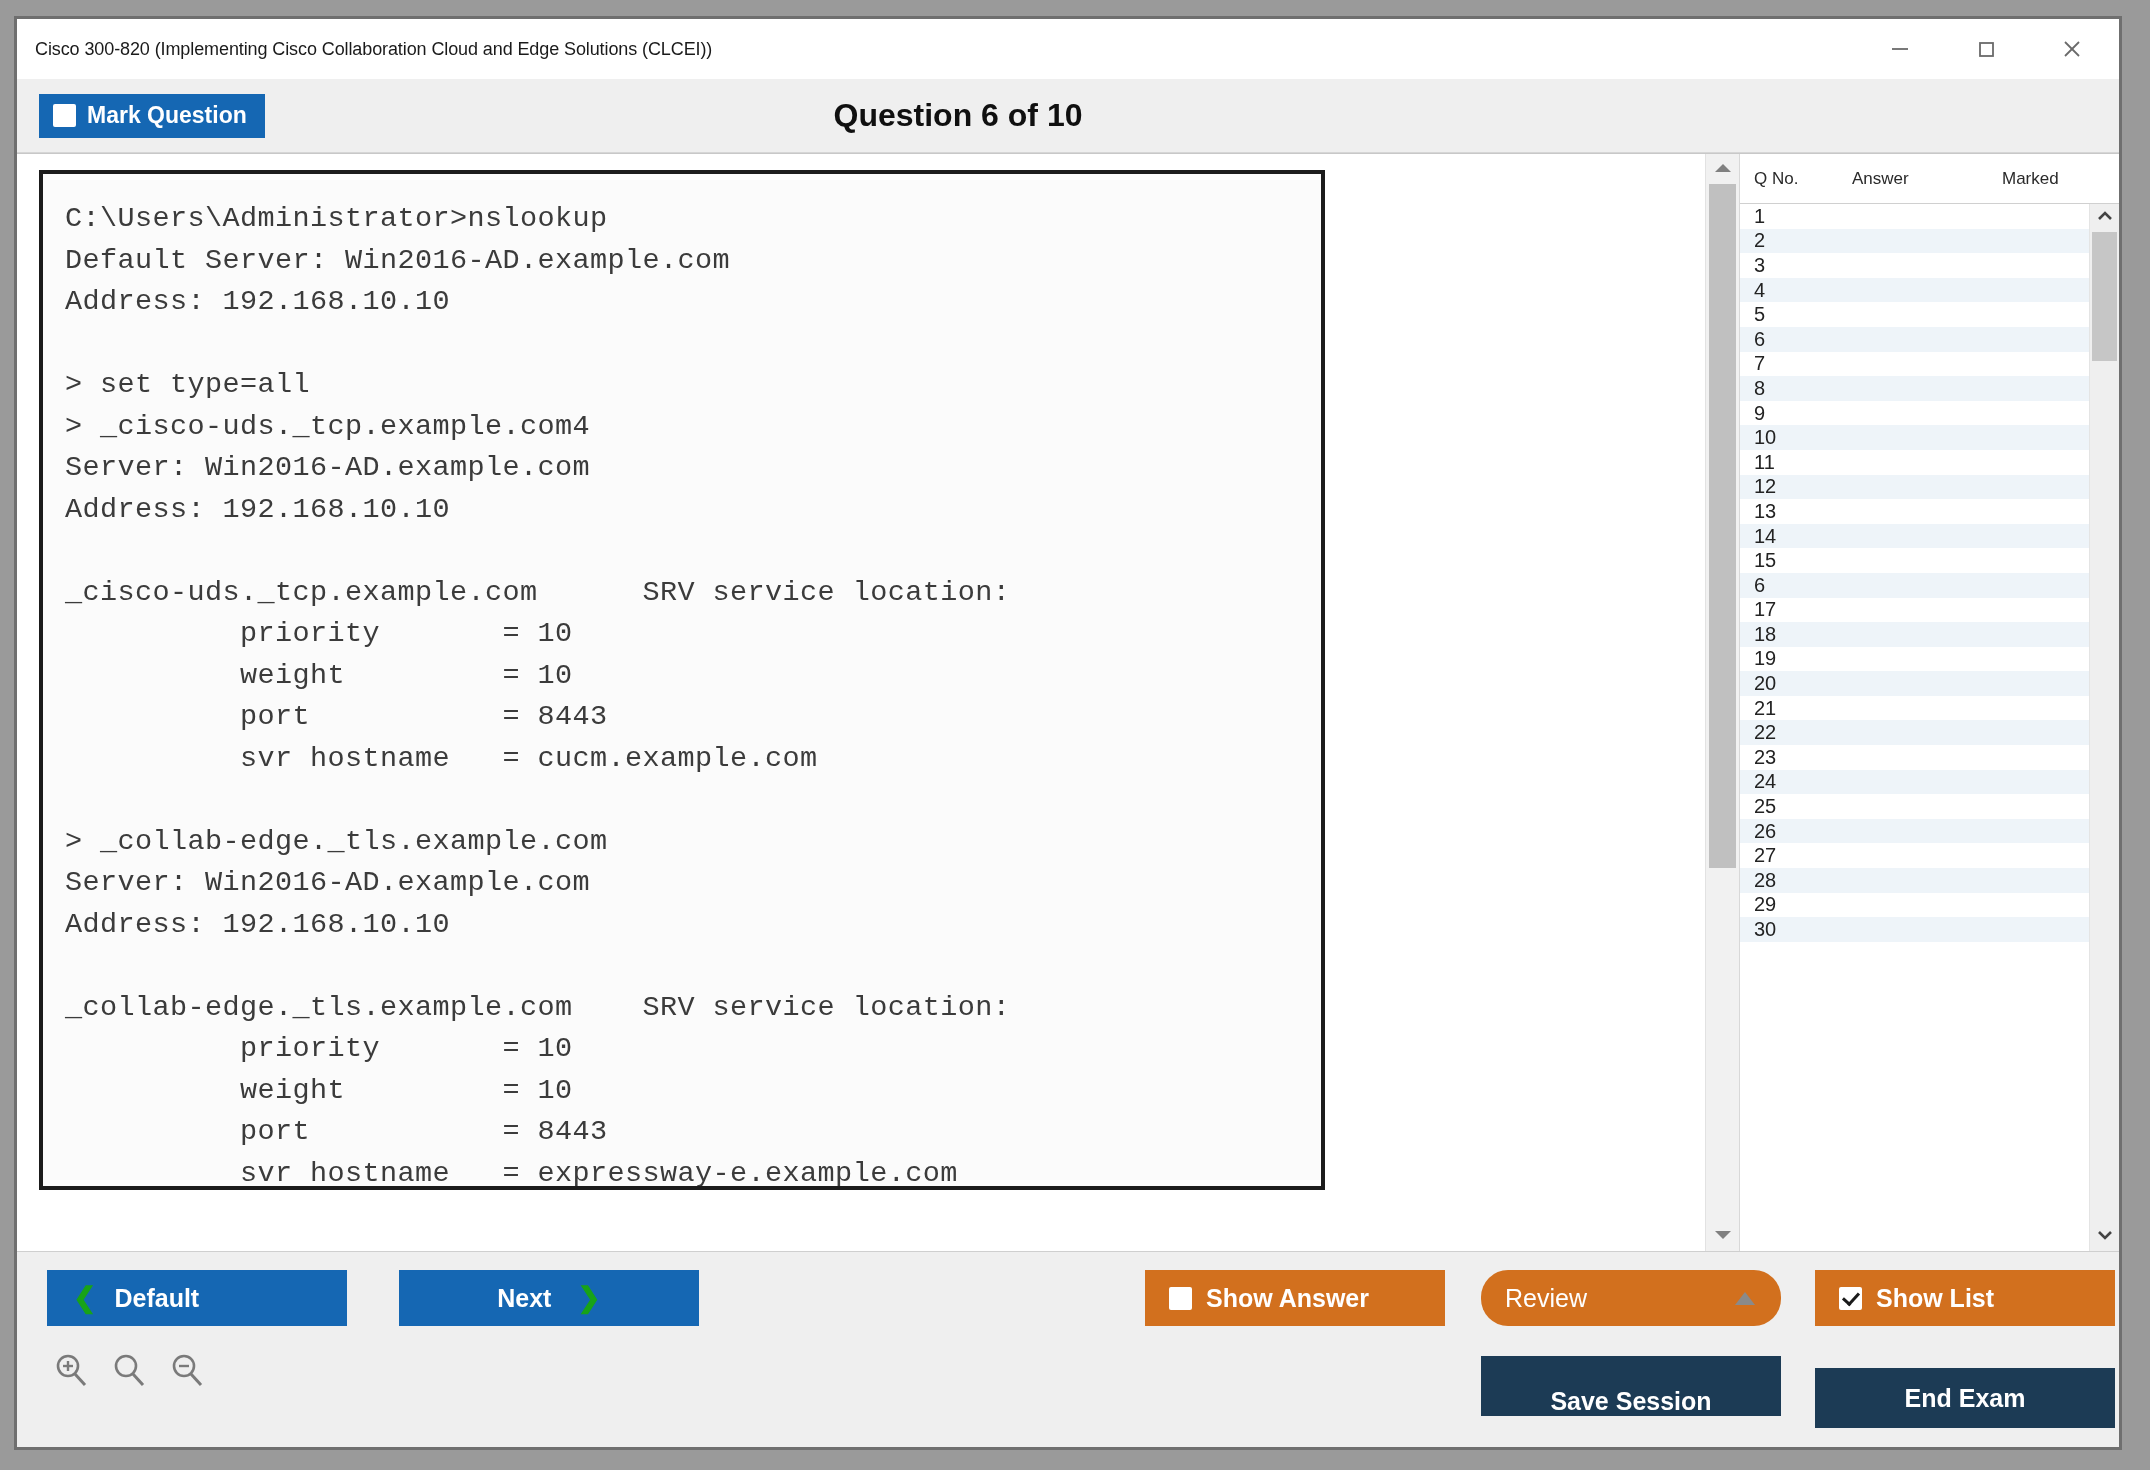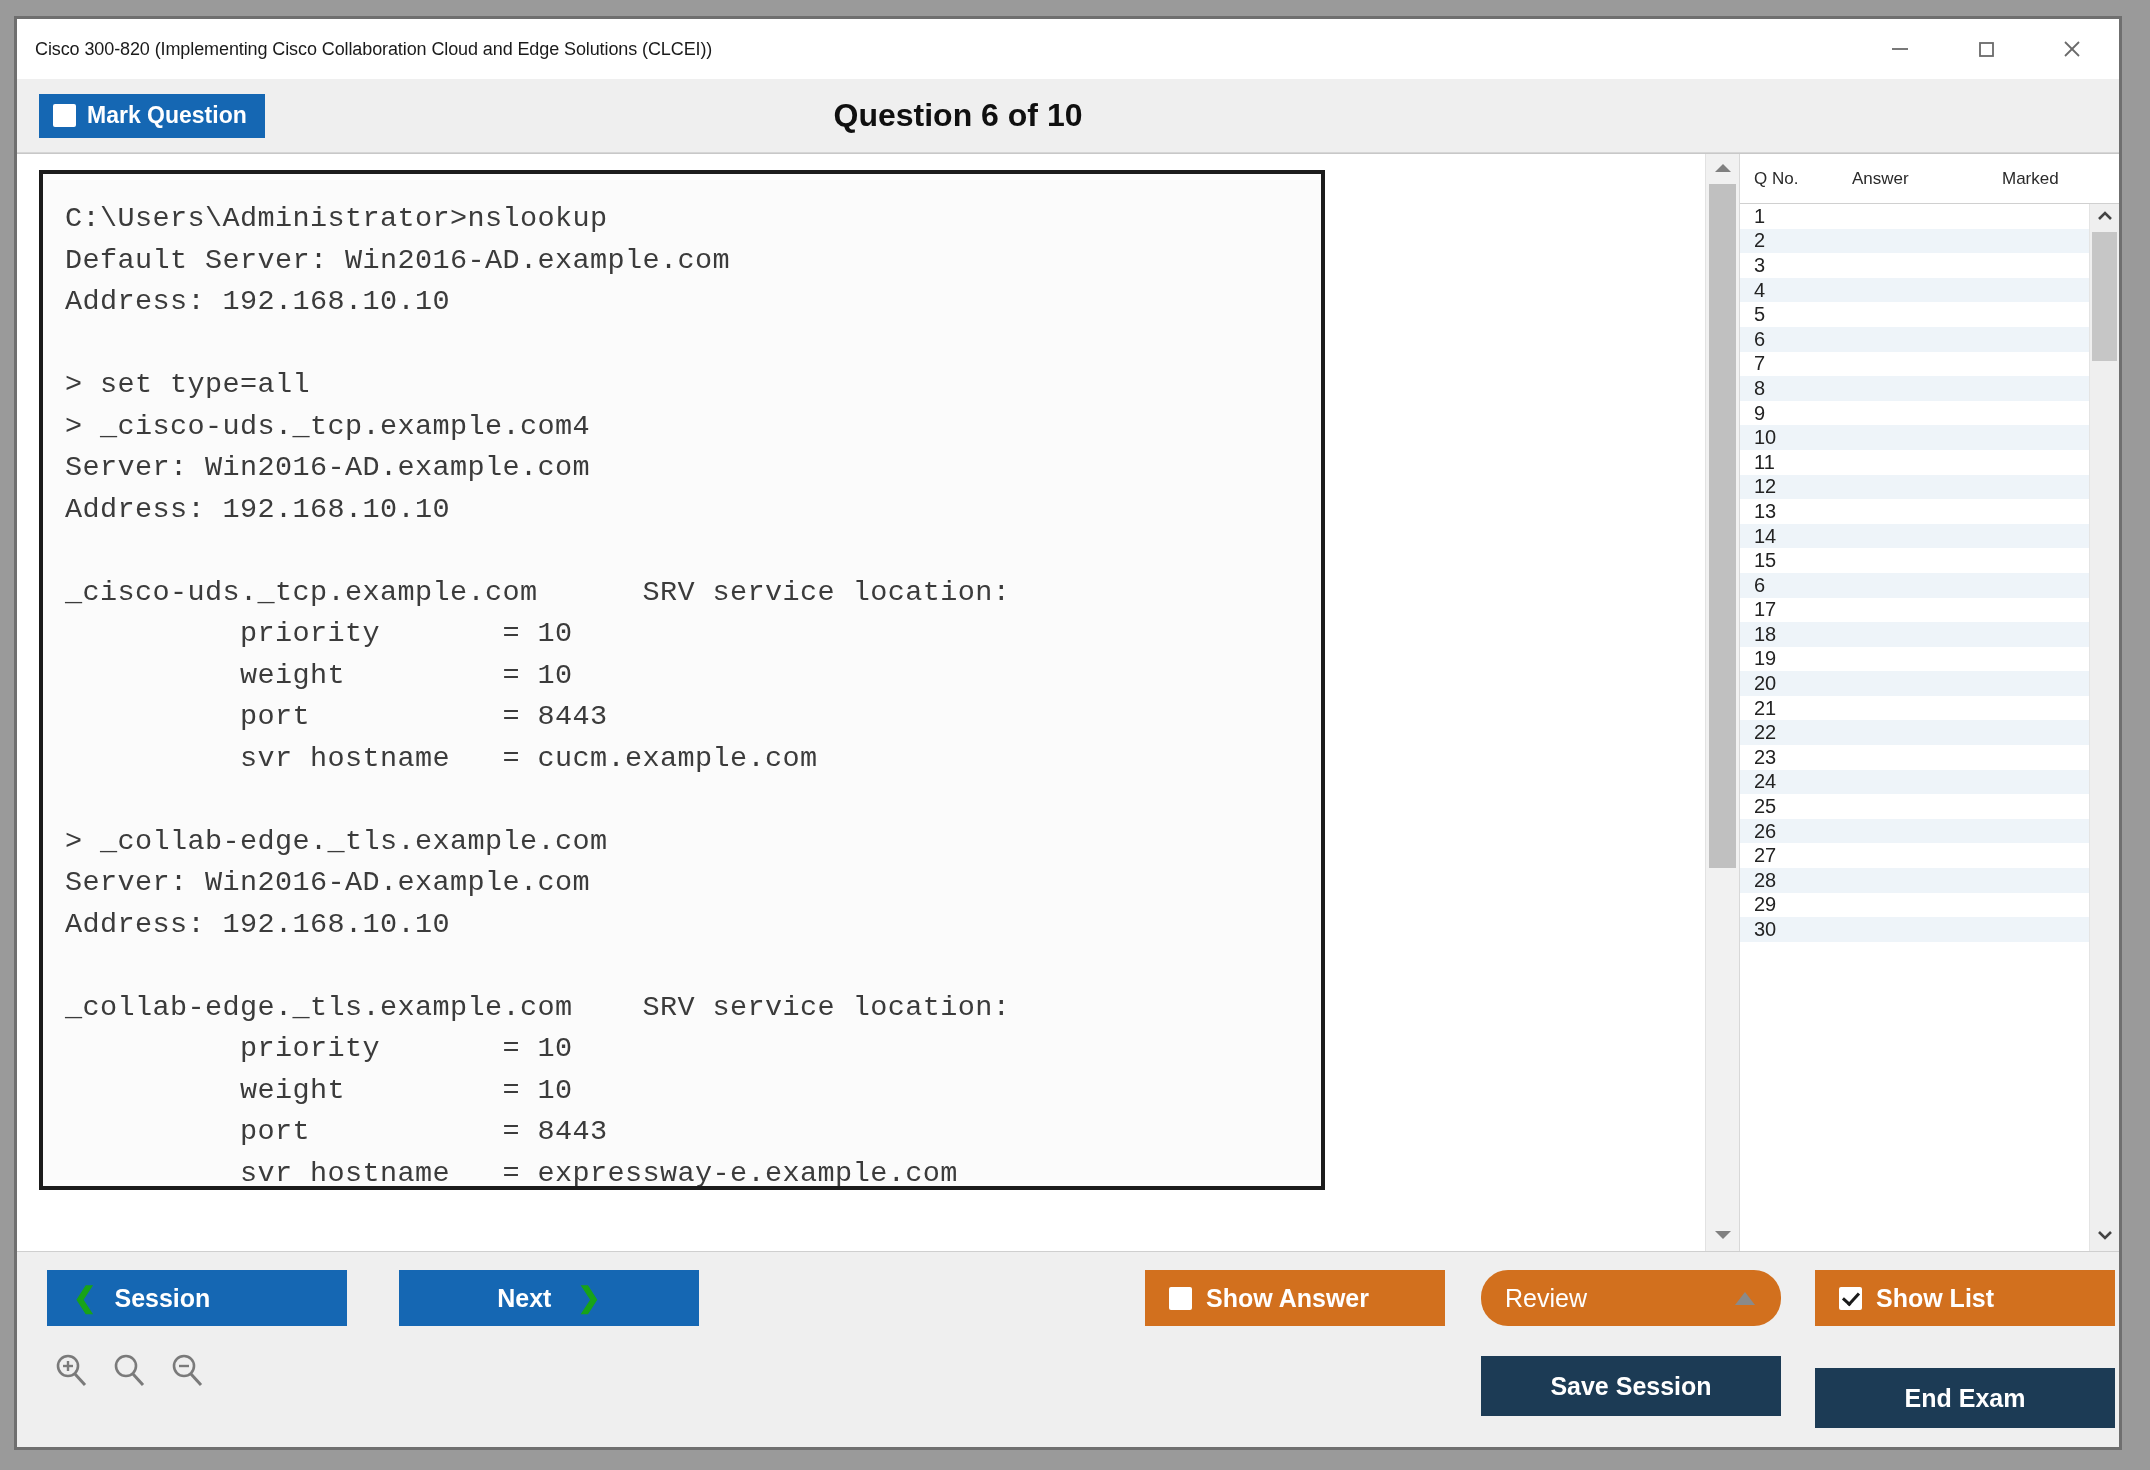--- a/index.html
+++ b/index.html
@@ -293,20 +293,21 @@
   .btn-show-list {
     left: 1798px; top: 18px;
     width: 300px; height: 56px;
     padding-left: 24px;
     gap: 14px;
   }
   .btn-save-session {
     left: 1464px; top: 104px;
     width: 300px; height: 60px;
     justify-content: center;
+    align-items: flex-end;
   }
   .btn-end-exam {
     left: 1798px; top: 116px;
     width: 300px; height: 60px;
     justify-content: center;
   }
 
   .zoom-tools {
     position: absolute;
     left: 34px; top: 98px;
@@ -588,21 +589,21 @@
           </div>
         </div>
       </div>
     </div>
   </div>
 
   <div class="footer">
 
     <div class="btn btn-blue btn-prev">
       <span class="chev">❮</span>
-      <span>Session</span>
+      <span>Default</span>
     </div>
 
     <div class="btn btn-blue btn-next">
       <span>Next</span>
       <span class="chev">❯</span>
     </div>
 
     <div class="btn btn-orange btn-show-answer">
       <span class="cbx"></span>
       <span>Show Answer</span>

